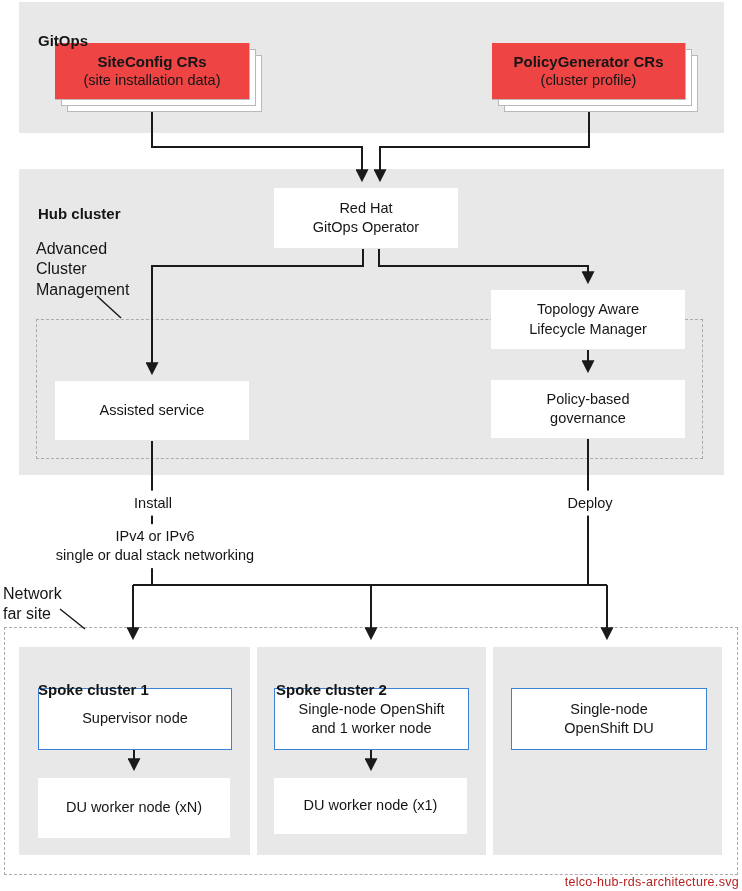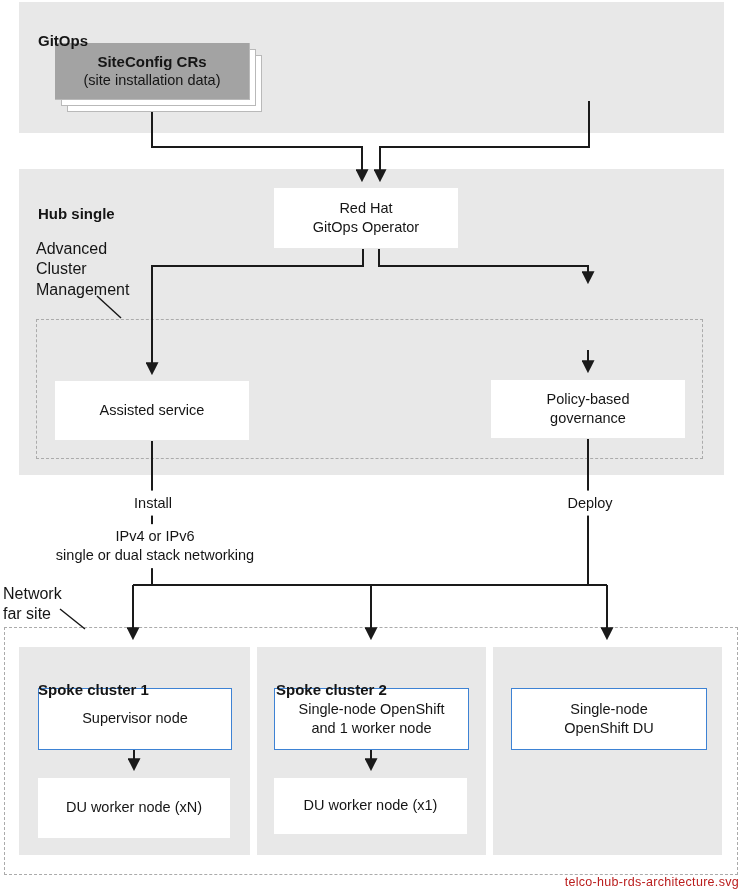--- a/index.html
+++ b/index.html
@@ -16,21 +16,21 @@
   .node{
     position:absolute;background:#fff;z-index:4;display:flex;align-items:center;justify-content:center;
     text-align:center;font-size:14.5px;line-height:1.32;white-space:pre-line;
   }
   .node.blue{border:1.5px solid #3d82d4;}
   .card-wrap{position:absolute;z-index:4;}
   .card-echo{position:absolute;inset:0;background:#fff;border:1px solid #b9b9b9;}
   .echo2{transform:translate(12px,12px);}
   .echo1{transform:translate(6px,6px);}
   .card{
-    position:absolute;inset:0;background:#a3a3a3;border-right:1px solid #b9b9b9;border-bottom:1px solid #b9b9b9;
+    position:absolute;inset:0;background:#ef4444;border-right:1px solid #b9b9b9;border-bottom:1px solid #b9b9b9;
     display:flex;flex-direction:column;align-items:center;justify-content:center;text-align:right;
   }
   .card-title{font-weight:bold;font-size:15px;line-height:1.3;}
   .card-subtitle{font-size:14.5px;line-height:1.3;}
   .edge-label{
     position:absolute;z-index:5;background:#fff;font-size:14.5px;line-height:1.3;
     padding:3px 6px;transform:translate(-50%,-50%);text-align:center;white-space:pre-line;
   }
   .watermark{
     position:absolute;right:3px;top:875px;z-index:6;font-size:12.5px;color:#b91c1c;letter-spacing:.3px;
@@ -82,29 +82,39 @@
 
   <div class="card-wrap" style="left:55px;top:43px;width:195px;height:57px">
     <div class="card-echo echo2"></div>
     <div class="card-echo echo1"></div>
     <div class="card">
       <div class="card-title">SiteConfig CRs</div>
       <div class="card-subtitle">(site installation data)</div>
     </div>
   </div>
 
+  <div class="card-wrap" style="left:492px;top:43px;width:194px;height:57px">
+    <div class="card-echo echo2"></div>
+    <div class="card-echo echo1"></div>
+    <div class="card">
+      <div class="card-title">PolicyGenerator CRs</div>
+      <div class="card-subtitle">(cluster profile)</div>
+    </div>
+  </div>
 
-  <div class="section-title" style="left:38px;top:185px">Hub single</div>
+  <div class="section-title" style="left:38px;top:185px">Hub cluster</div>
 
   <div class="side-label" style="left:36px;top:239px">Advanced
 Cluster
 Management</div>
 
   <div class="node" style="left:274px;top:188px;width:184px;height:60px">Red Hat
 GitOps Operator</div>
+  <div class="node" style="left:491px;top:290px;width:194px;height:59px">Topology Aware
+Lifecycle Manager</div>
   <div class="node" style="left:55px;top:381px;width:194px;height:59px">Assisted service</div>
   <div class="node" style="left:491px;top:380px;width:194px;height:58px">Policy-based
 governance</div>
 
   <div class="edge-label" style="left:153px;top:503px">Install</div>
   <div class="edge-label" style="left:590px;top:503px">Deploy</div>
   <div class="edge-label" style="left:155px;top:546px">IPv4 or IPv6
 single or dual stack networking</div>
 
   <div class="side-label" style="left:3px;top:584px">Network

